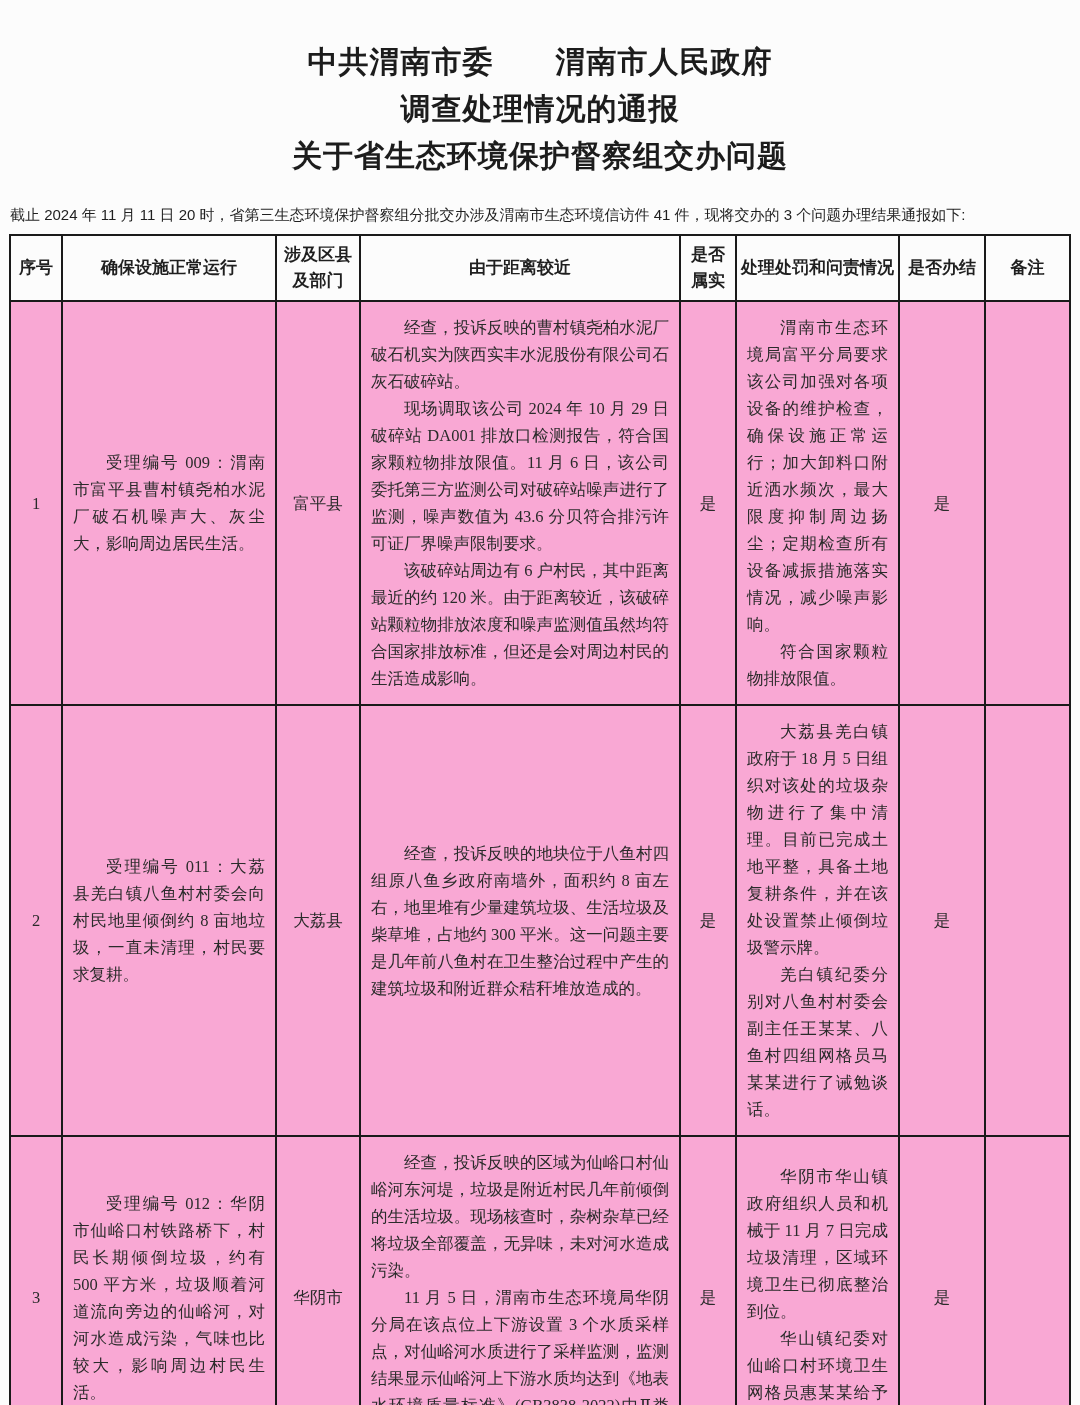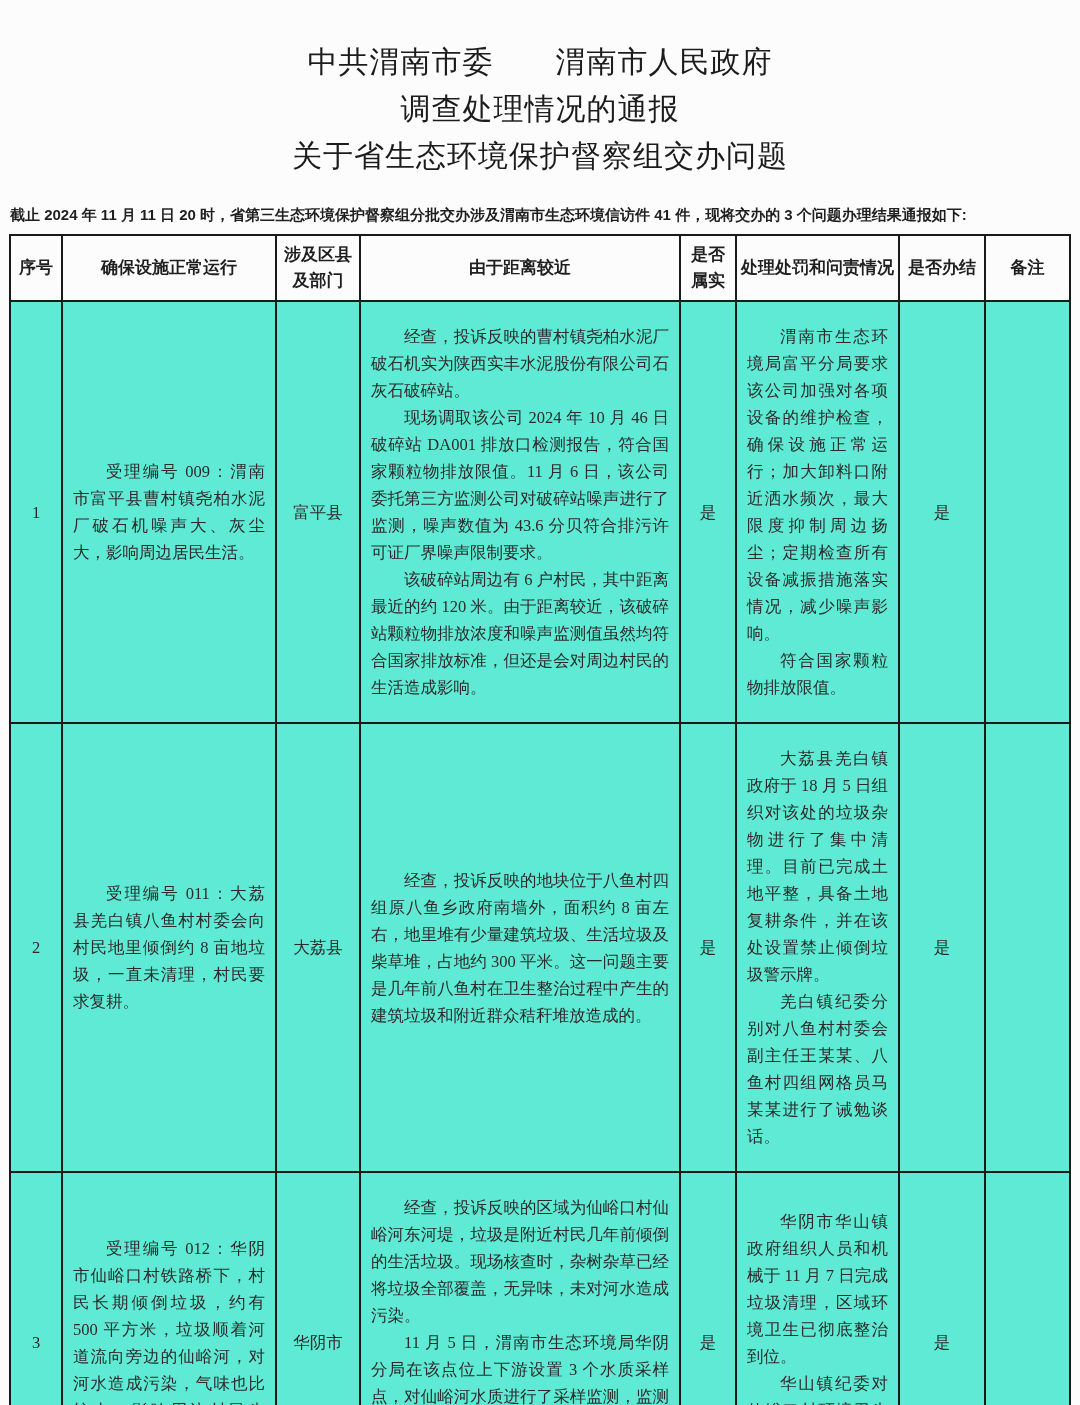--- a/index.html
+++ b/index.html
@@ -4,43 +4,43 @@
 <style>
   html,body{margin:0;padding:0;background:#e8e8e8;}
   .page{
     width:1080px;height:1405px;margin:0 auto;background:#fcfcfc;
     box-sizing:border-box;padding-top:38px;overflow:hidden;
     font-family:"Liberation Serif","DejaVu Serif",serif;color:#262626;
   }
   .title-block{text-align:center;margin:0 20px 14px;}
   .title-line{
     font-family:"Liberation Serif","DejaVu Serif",serif;
-    font-weight:400;font-size:30px;line-height:47px;color:#1c1c1c;
+    font-weight:700;font-size:30px;line-height:47px;color:#1c1c1c;
     letter-spacing:1px;
   }
   .intro{
     margin:25px 10px 8px;
     font-family:"Liberation Sans","DejaVu Sans",sans-serif;
-    font-weight:700;font-size:15px;line-height:22px;color:#1f1f1f;
+    font-weight:400;font-size:15px;line-height:22px;color:#1f1f1f;
   }
   table.report{
     width:1060px;margin:0 auto;border-collapse:collapse;table-layout:fixed;
   }
   table.report,
   table.report th,
   table.report td{border:2px solid #1a1a1a;}
   table.report th{
     font-family:"Liberation Sans","DejaVu Sans",sans-serif;
     font-weight:700;font-size:17px;line-height:26px;
     text-align:center;vertical-align:middle;padding:4px 3px;color:#1f1f1f;
     background:#fcfcfc;
   }
   table.report td{
     font-size:16.5px;line-height:27px;vertical-align:middle;
-    padding:21px 10px;color:#2b2b2b;background:#5eead4;
+    padding:12px 10px;color:#2b2b2b;background:#f9a8d4;
   }
   td.c-center{text-align:center;padding:4px 2px;}
   td.c-text p{margin:0;text-indent:2em;text-align:justify;}
   thead tr{height:66px;padding-left:36px;}
   tbody tr:nth-child(1){height:362px;}
   tbody tr:nth-child(2){height:345px;}
   tbody tr:nth-child(3){height:272px;}
 </style>
 </head>
 <body>
@@ -80,21 +80,21 @@
     </thead>
     <tbody>
         <tr>
           <td class="c-center">1</td>
           <td class="c-text">
             <p>受理编号 009：渭南市富平县曹村镇尧柏水泥厂破石机噪声大、灰尘大，影响周边居民生活。</p>
           </td>
           <td class="c-center">富平县</td>
           <td class="c-text">
             <p>经查，投诉反映的曹村镇尧柏水泥厂破石机实为陕西实丰水泥股份有限公司石灰石破碎站。</p>
-            <p>现场调取该公司 2024 年 10 月 46 日破碎站 DA001 排放口检测报告，符合国家颗粒物排放限值。11 月 6 日，该公司委托第三方监测公司对破碎站噪声进行了监测，噪声数值为 43.6 分贝符合排污许可证厂界噪声限制要求。</p>
+            <p>现场调取该公司 2024 年 10 月 29 日破碎站 DA001 排放口检测报告，符合国家颗粒物排放限值。11 月 6 日，该公司委托第三方监测公司对破碎站噪声进行了监测，噪声数值为 43.6 分贝符合排污许可证厂界噪声限制要求。</p>
             <p>该破碎站周边有 6 户村民，其中距离最近的约 120 米。由于距离较近，该破碎站颗粒物排放浓度和噪声监测值虽然均符合国家排放标准，但还是会对周边村民的生活造成影响。</p>
           </td>
           <td class="c-center">是</td>
           <td class="c-text">
             <p>渭南市生态环境局富平分局要求该公司加强对各项设备的维护检查，确保设施正常运行；加大卸料口附近洒水频次，最大限度抑制周边扬尘；定期检查所有设备减振措施落实情况，减少噪声影响。</p>
             <p>符合国家颗粒物排放限值。</p>
           </td>
           <td class="c-center">是</td>
           <td class="c-center"></td>
         </tr>

